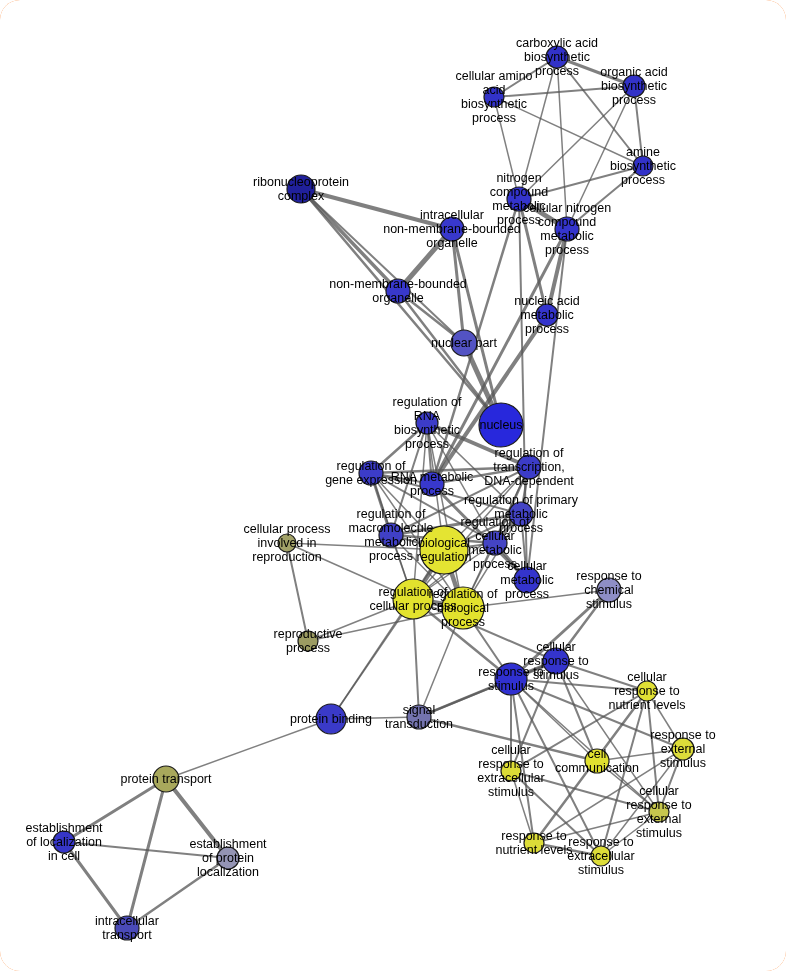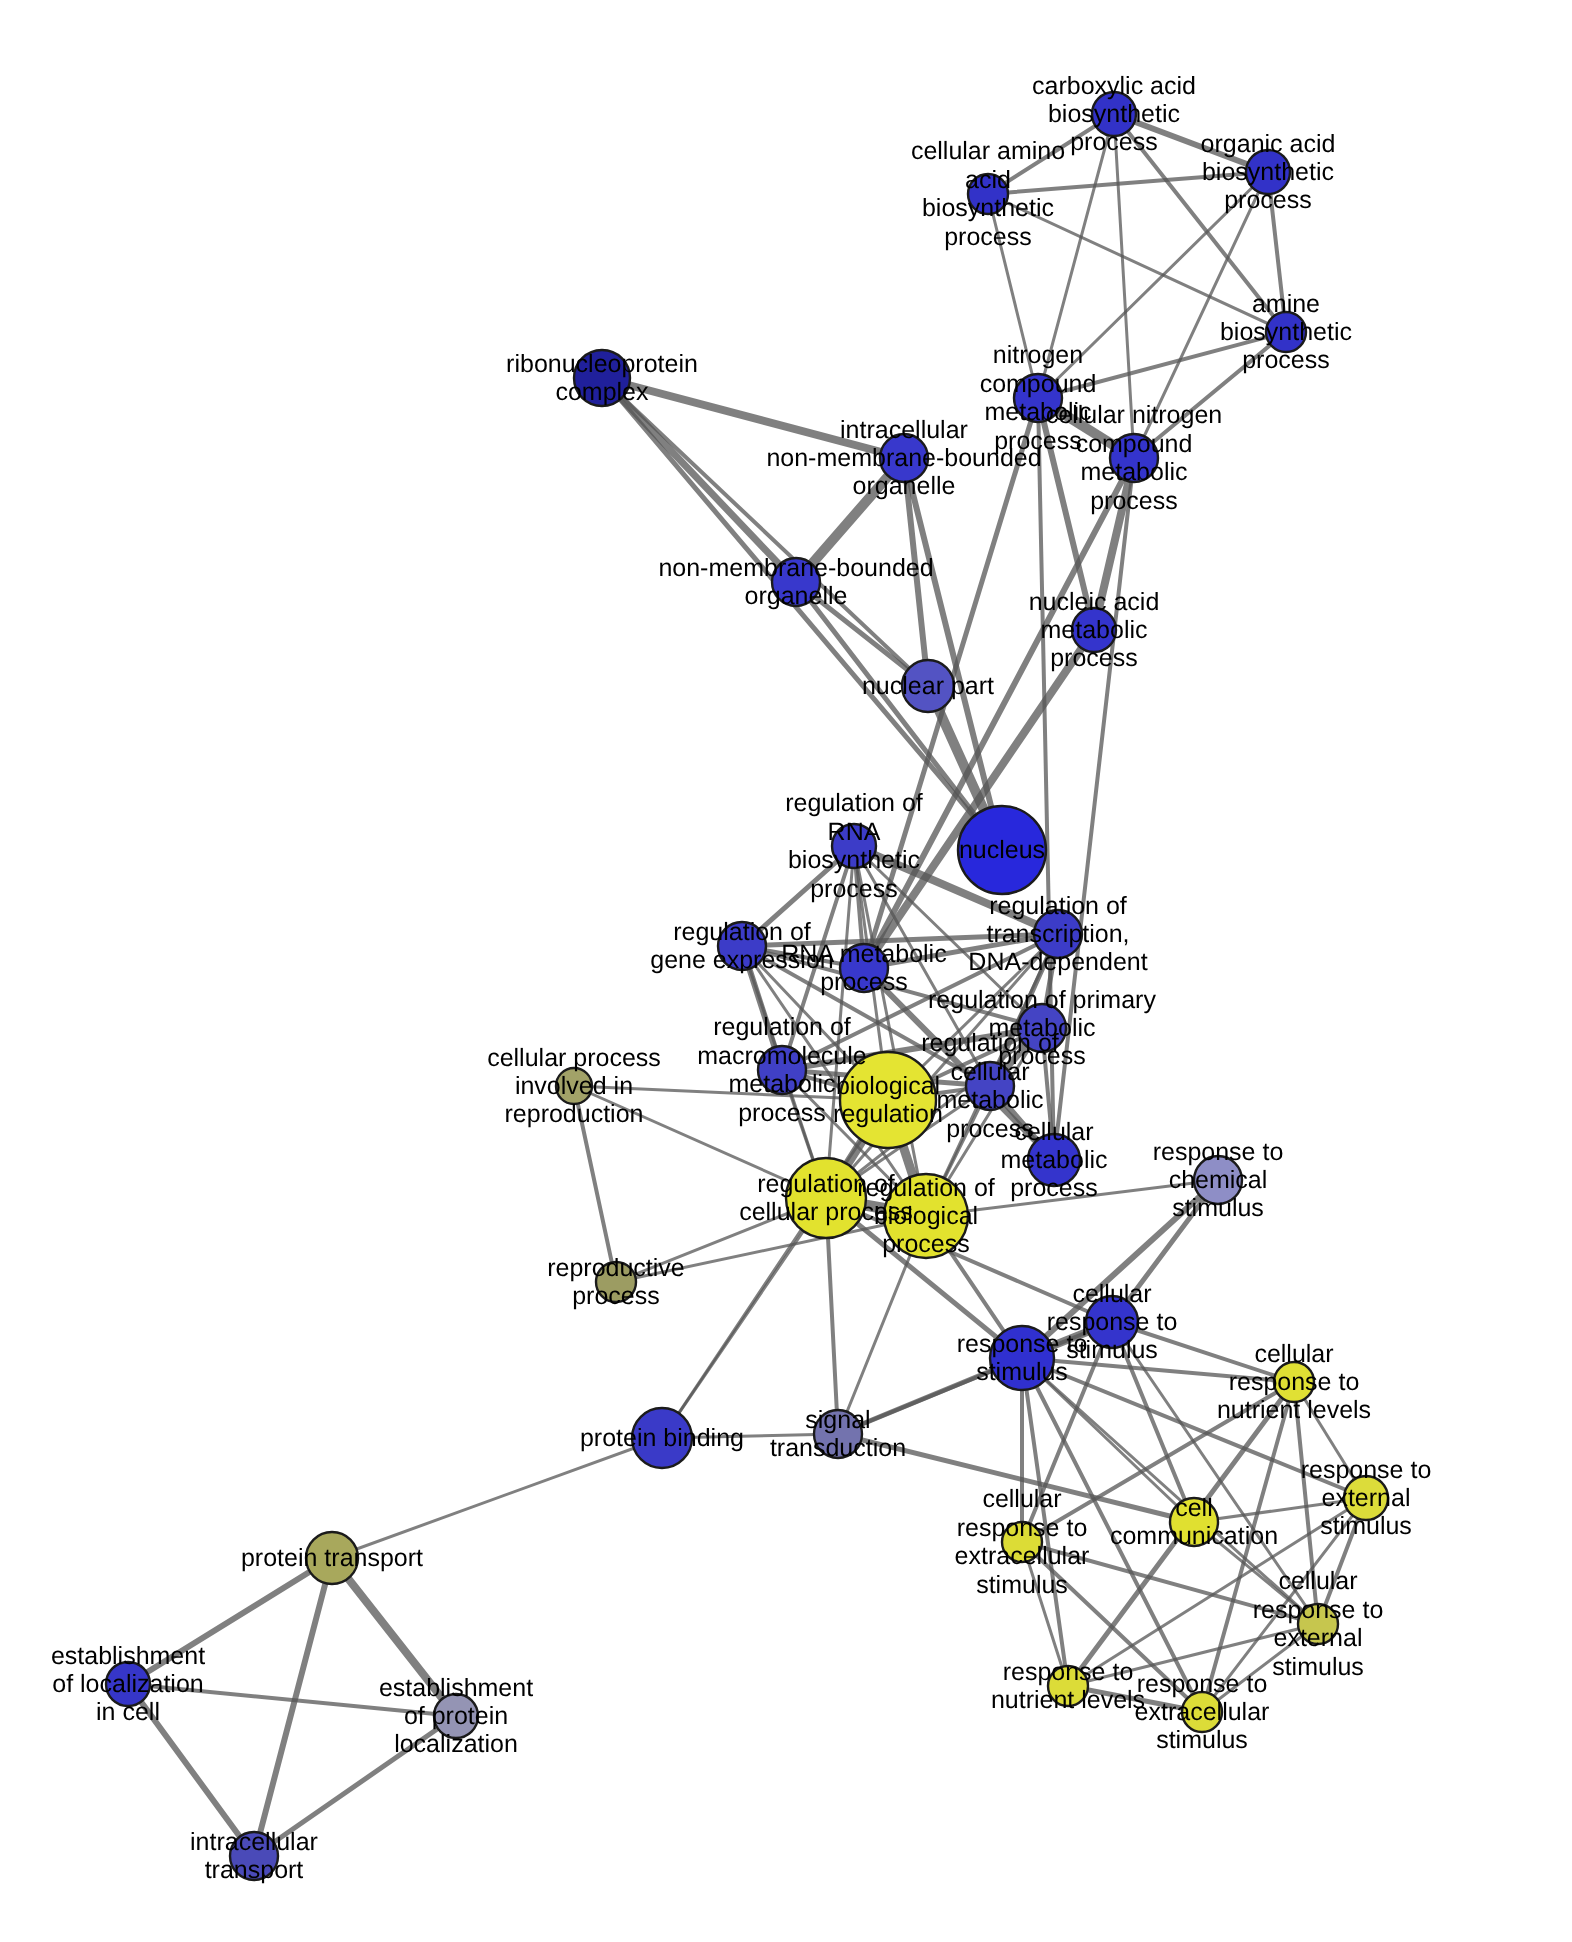--- a/index.html
+++ b/index.html
@@ -7,20 +7,21 @@
     padding: 0;
     background: #ffffff;
     font-family: "Liberation Sans", sans-serif;
   }
   .viewport {
     width: 786px;
     height: 971px;
     position: relative;
     background: #f97316;
     overflow: hidden;
+    border-radius: 20px;
   }
   svg { display: block; }
   .edge { stroke-linecap: round; }
   .node { stroke: #1b1b1b; stroke-width: 1.2; cursor: pointer; }
   .node-label {
     fill: #000000;
     text-anchor: middle;
     pointer-events: none;
   }
 </style>

